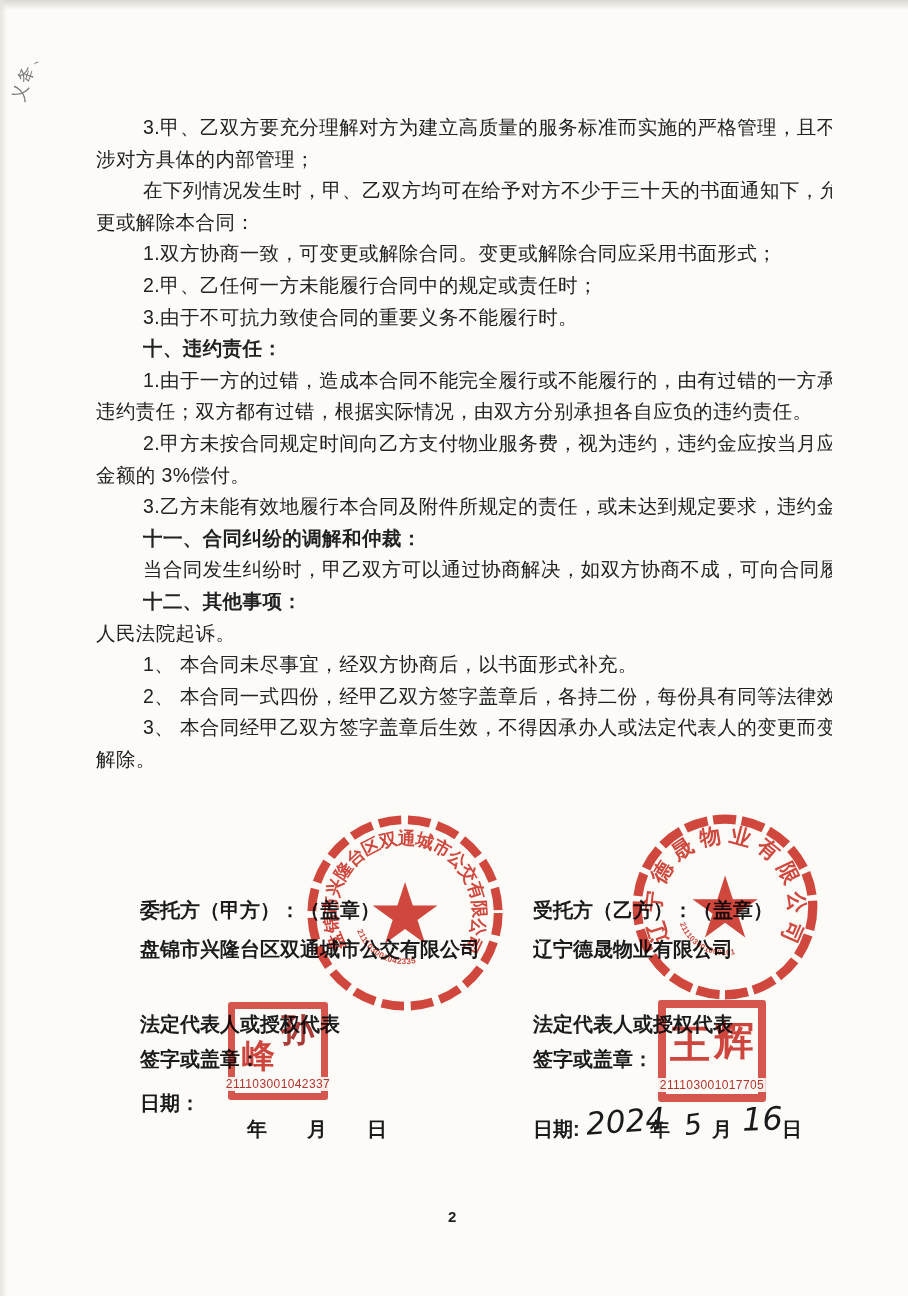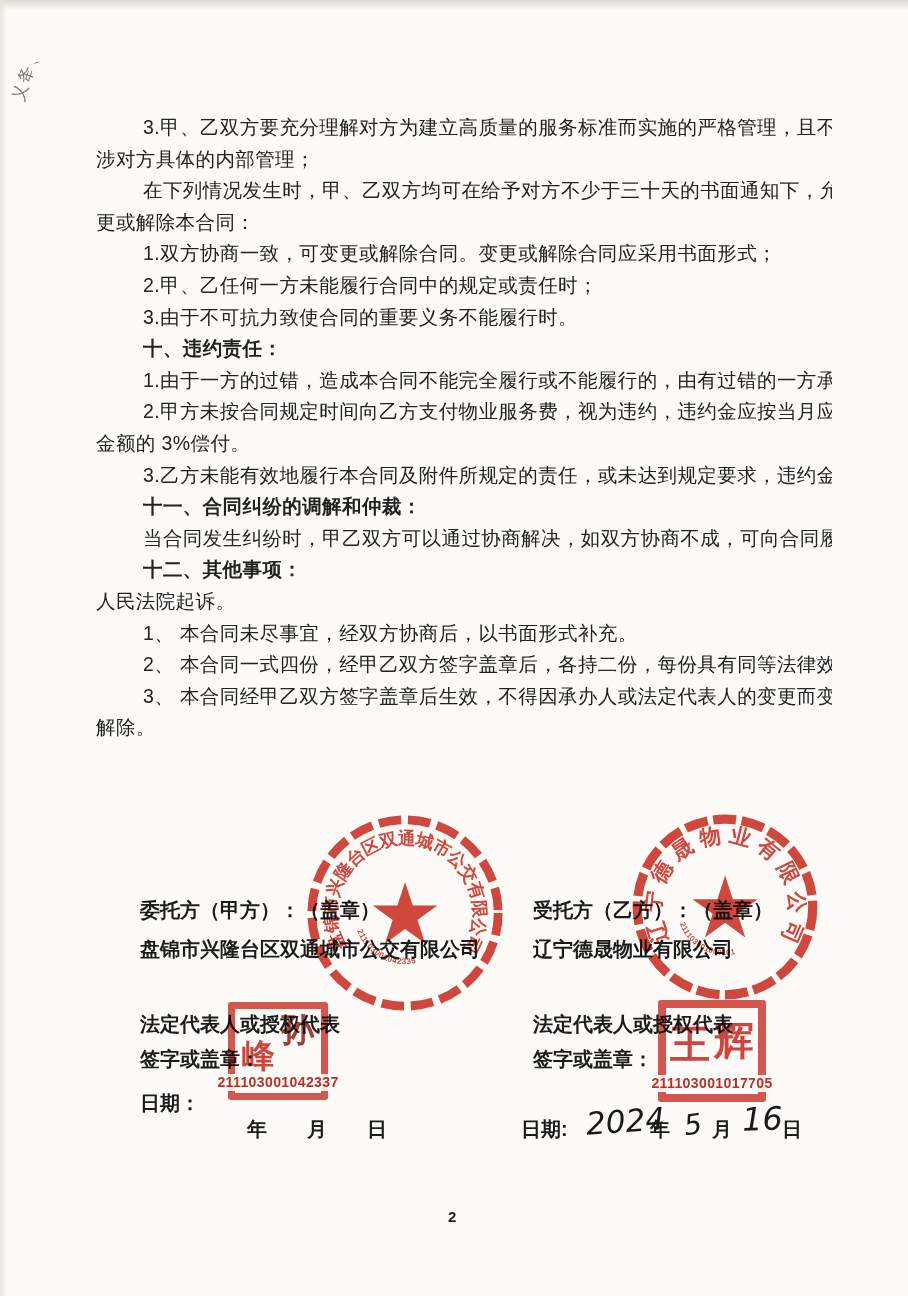--- a/index.html
+++ b/index.html
@@ -36,21 +36,21 @@
   .stamp{ position:absolute; mix-blend-mode:multiply; opacity:.92; }
   .sq{
     position:absolute; mix-blend-mode:multiply;
     border:7px solid rgba(204,38,28,.82); border-radius:3px; opacity:.95;
   }
   .sqc{
     position:absolute; font-weight:bold; color:rgba(198,32,23,.88); line-height:1;
   }
   .sqcode{
     position:absolute; left:50%; bottom:2px; transform:translateX(-50%);
-    font-size:14px; font-weight:bold; letter-spacing:.4px; white-space:nowrap;
+    font-size:12px; font-weight:normal; letter-spacing:.4px; white-space:nowrap;
     background:rgba(255,255,255,.92); color:#b3271e; padding:0 2px; line-height:1.2;
   }
   .pagenum{ position:absolute; left:448px; top:1208px; font-size:15px; font-weight:bold; }
 </style>
 </head>
 <body>
 
 <div class="page">
 
   <div class="corner-marks">乂夅、</div>
@@ -58,20 +58,21 @@
   <div id="body-text">
     <div class="bline ind">3.甲、乙双方要充分理解对方为建立高质量的服务标准而实施的严格管理，且不应干</div>
     <div class="bline">涉对方具体的内部管理；</div>
     <div class="bline ind">在下列情况发生时，甲、乙双方均可在给予对方不少于三十天的书面通知下，允许变</div>
     <div class="bline">更或解除本合同：</div>
     <div class="bline ind">1.双方协商一致，可变更或解除合同。变更或解除合同应采用书面形式；</div>
     <div class="bline ind">2.甲、乙任何一方未能履行合同中的规定或责任时；</div>
     <div class="bline ind">3.由于不可抗力致使合同的重要义务不能履行时。</div>
     <div class="bline ind hd">十、违约责任：</div>
     <div class="bline ind">1.由于一方的过错，造成本合同不能完全履行或不能履行的，由有过错的一方承担违</div>
+    <div class="bline">违约责任；双方都有过错，根据实际情况，由双方分别承担各自应负的违约责任。</div>
     <div class="bline ind">2.甲方未按合同规定时间向乙方支付物业服务费，视为违约，违约金应按当月应结款</div>
     <div class="bline">金额的 3%偿付。</div>
     <div class="bline ind">3.乙方未能有效地履行本合同及附件所规定的责任，或未达到规定要求，违约金应按</div>
     <div class="bline ind hd">十一、合同纠纷的调解和仲裁：</div>
     <div class="bline ind">当合同发生纠纷时，甲乙双方可以通过协商解决，如双方协商不成，可向合同履行地</div>
     <div class="bline ind hd">十二、其他事项：</div>
     <div class="bline">人民法院起诉。</div>
     <div class="bline ind">1、 本合同未尽事宜，经双方协商后，以书面形式补充。</div>
     <div class="bline ind">2、 本合同一式四份，经甲乙双方签字盖章后，各持二份，每份具有同等法律效力。</div>
     <div class="bline ind">3、 本合同经甲乙双方签字盖章后生效，不得因承办人或法定代表人的变更而变更或</div>
@@ -84,21 +85,21 @@
   <div class="sig" style="left:140px; top:1046px;">签字或盖章：</div>
   <div class="sig" style="left:140px; top:1090px;">日期：</div>
   <div class="sig" style="left:247px; top:1116px;">年</div>
   <div class="sig" style="left:307px; top:1116px;">月</div>
   <div class="sig" style="left:367px; top:1116px;">日</div>
 
   <div class="sig" style="left:533px; top:897px;">受托方（乙方）：（盖章）</div>
   <div class="sig" style="left:533px; top:936px;">辽宁德晟物业有限公司</div>
   <div class="sig" style="left:533px; top:1011px;">法定代表人或授权代表</div>
   <div class="sig" style="left:533px; top:1046px;">签字或盖章：</div>
-  <div class="sig" style="left:521px; top:1116px;">日期:</div>
+  <div class="sig" style="left:533px; top:1116px;">日期:</div>
   <div class="hw" style="left:586px; top:1103px; font-size:31px; transform:rotate(-4deg);">2024</div>
   <div class="sig" style="left:650px; top:1116px;">年</div>
   <div class="hw" style="left:684px; top:1108px; font-size:28px; transform:rotate(-8deg);">5</div>
   <div class="sig" style="left:712px; top:1116px;">月</div>
   <div class="hw" style="left:742px; top:1100px; font-size:32px; transform:rotate(-2deg);">16</div>
   <div class="sig" style="left:782px; top:1116px;">日</div>
 
   <svg class="stamp" style="left:302px; top:810px;" width="206" height="206" viewBox="0 0 210 210">
     <defs>
       <path id="ringA" d="M 44.4 140 A 70 70 0 1 1 165.6 140"></path>

